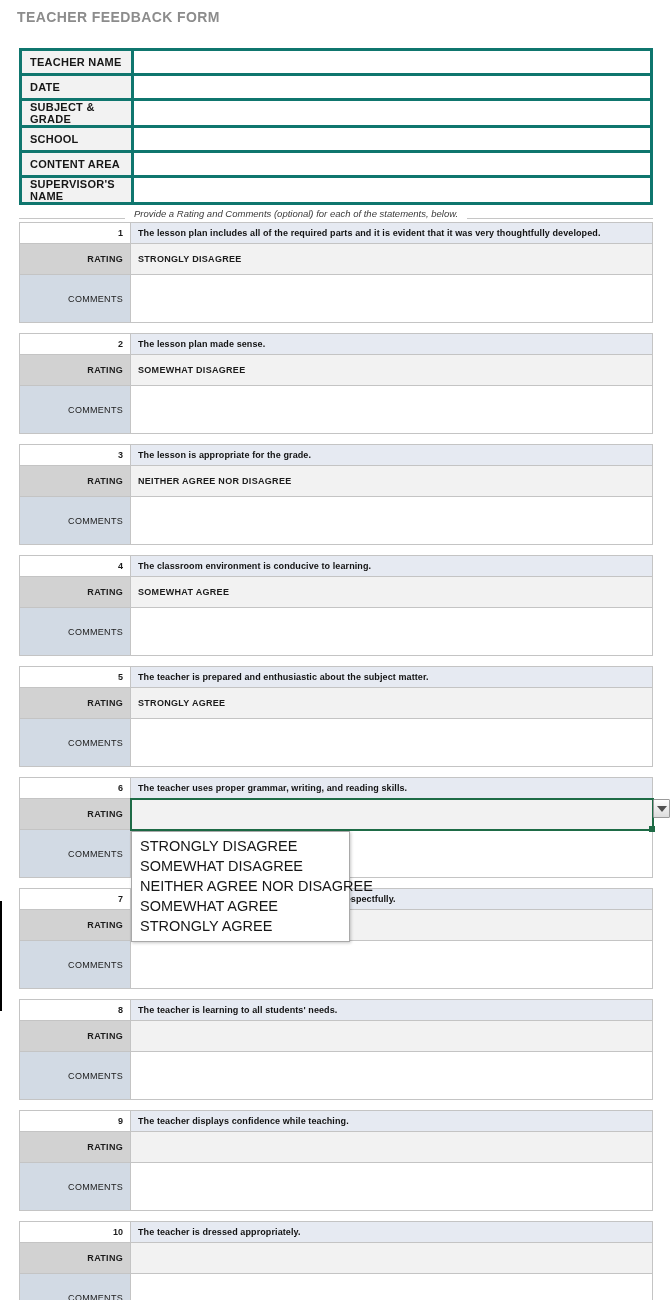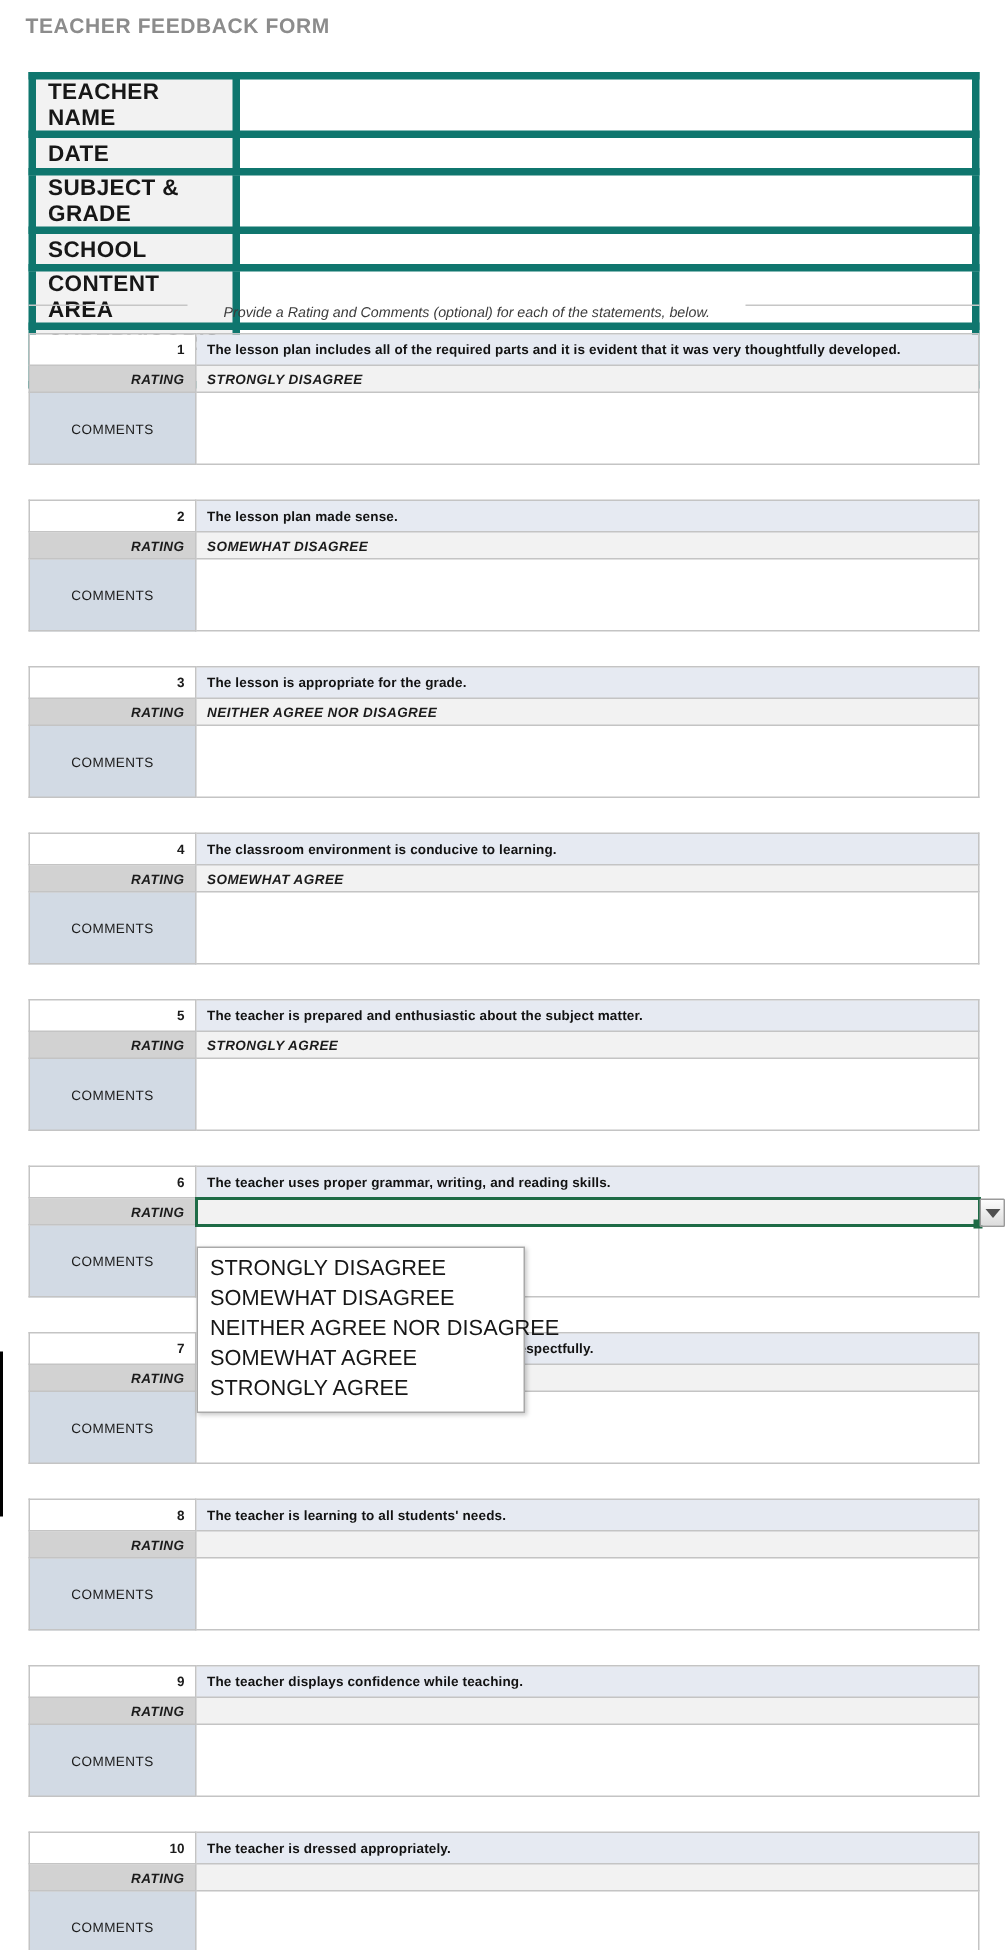--- a/index.html
+++ b/index.html
@@ -27,41 +27,41 @@
 
   
   .info-table {
     position: absolute;
     left: 19px; top: 48px;
     width: 634px;
     border-collapse: collapse;
   }
   .info-table tr { height: 25px; }
   .info-table td {
-    border: 5px solid #0f766e;
+    border: 3px solid #0f766e;
     padding: 0 8px;
-    font-size: 15px;
+    font-size: 11px;
     vertical-align: middle;
   }
   .info-label {
     width: 112px;
     background: #f2f2f2;
     font-weight: bold;
     letter-spacing: 0.25px;
     color: #171717;
   }
   .info-value { background: #ffffff; }
 
   
   .instruction-band {
     position: absolute;
     left: 19px; top: 203px;
     width: 634px; height: 16px;
-    display: flex; align-items: flex-start;
-    gap: 24px;
+    display: flex; align-items: flex-end;
+    gap: 9px;
   }
   .rule { height: 1px; background: #c6c6c6; flex: 0 0 auto; }
   .rule-left  { width: 106px; }
   .rule-right { flex: 1 1 auto; }
   .instruction-text {
     font-size: 9.5px;
     font-style: italic;
     color: #3b3b3b;
     white-space: nowrap;
   }
@@ -93,36 +93,36 @@
     border-bottom: none;
   }
   .cell-statement {
     background: #e6eaf2;
     font-weight: bold;
     letter-spacing: 0.1px;
     color: #121212;
     margin-top: 46px;
   }
 
-  .row-rating td { height: 18px; font-style: italic; }
+  .row-rating td { height: 31px; }
   .cell-rating-label {
     background: #d2d2d2;
     text-align: right;
     font-weight: bold;
     letter-spacing: 0.3px;
     color: #1b1b1b;
   }
   .cell-rating-value {
     background: #f2f2f2;
     font-weight: bold;
     letter-spacing: 0.3px;
     color: #1b1b1b;
   }
 
-  .row-comments td { height: 48px; vertical-align: middle; text-align: center; }
+  .row-comments td { height: 48px; vertical-align: middle; }
   .cell-comments-label {
     background: #d2dae4;
     text-align: right;
     letter-spacing: 0.3px;
     color: #1b1b1b;
   }
   .cell-comments-value { background: #ffffff; }
 
   
   .cell-rating-active {

